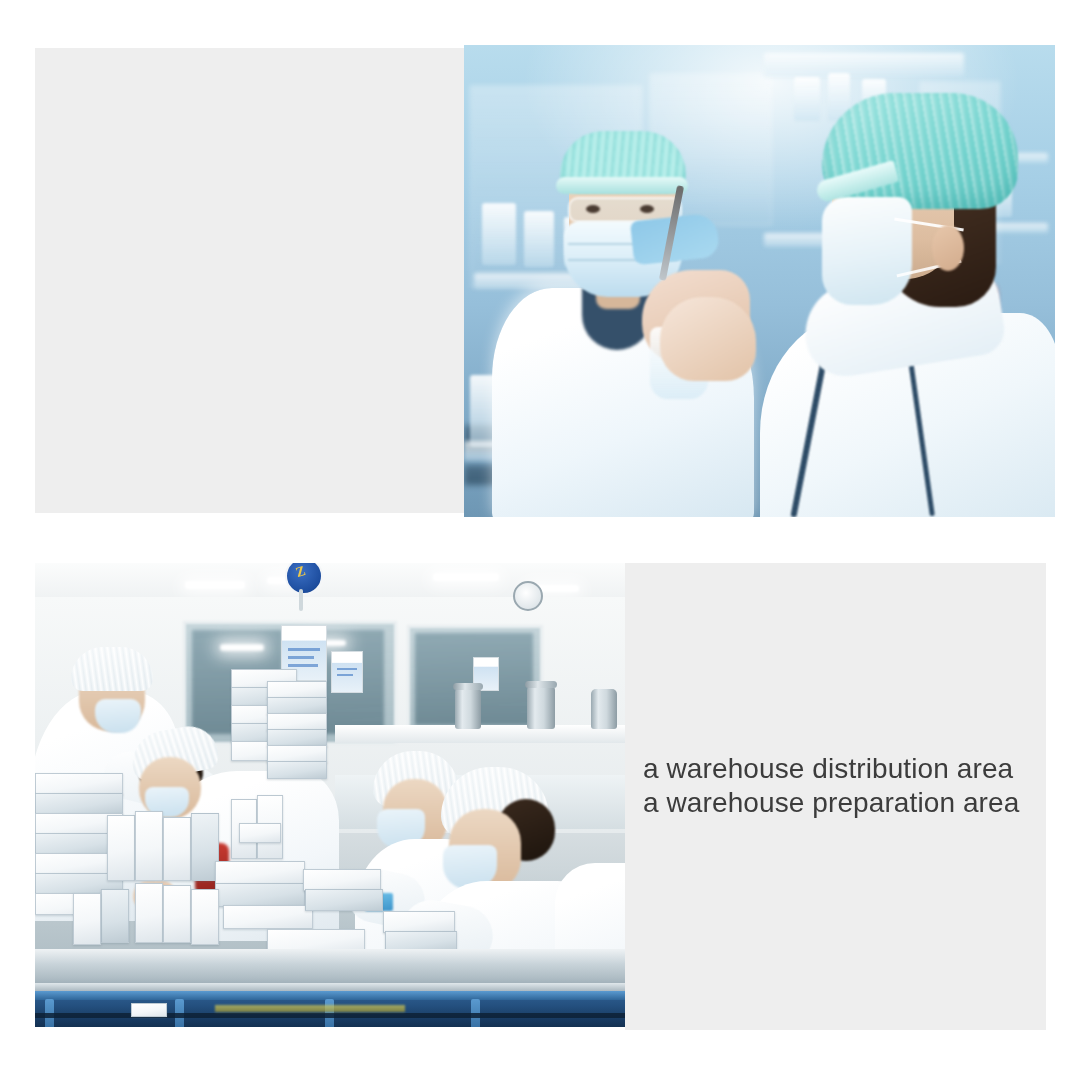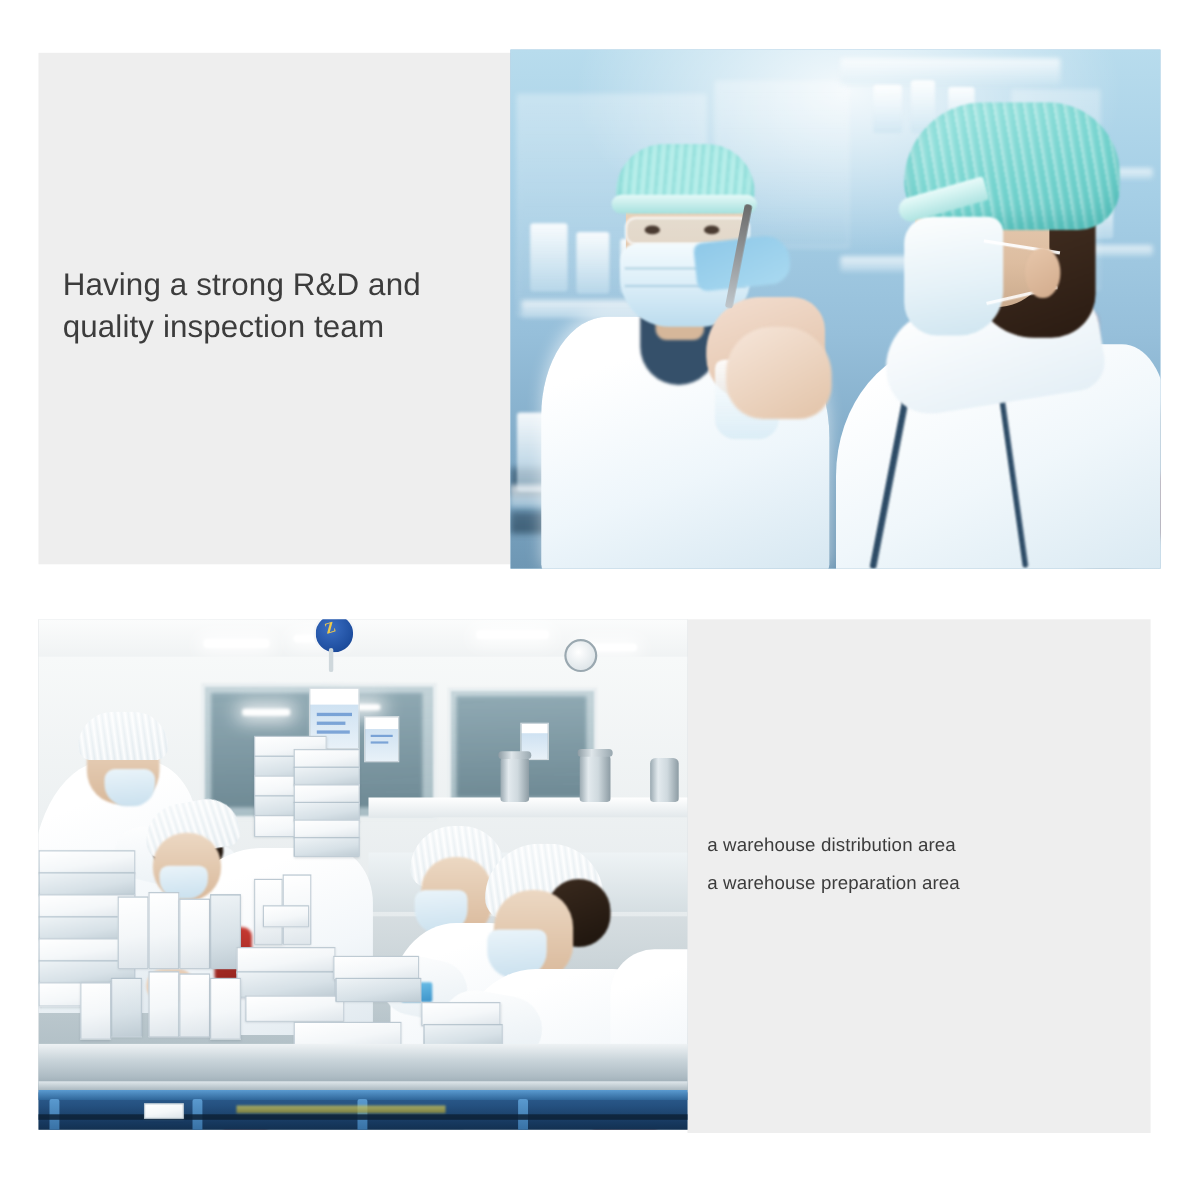--- a/index.html
+++ b/index.html
@@ -70,21 +70,21 @@
     width: 421px;
     height: 467px;
     background: #eeeeee;
   }
   .row2-caption {
     position: absolute;
     left: 643px;
     top: 752px;
     width: 410px;
     color: #3c3c3c;
-    font-size: 17px;
+    font-size: 28px;
     line-height: 34px;
     font-weight: 400;
     letter-spacing: 0.1px;
     white-space: pre-line;
   }
 
   
   .lab-bg {
     position: absolute;
     inset: 0;
@@ -534,22 +534,20 @@
     border-radius: 2px;
   }
 </style>
 </head>
 <body>
 
 <div class="canvas">
 
   <div class="row1-panel"></div>
 
-  <div class="row1-caption">Having a strong R&amp;D and
-quality inspection team</div>
 
   <div class="row1-photo">
     <div class="lab-bg"></div>
 
     <div class="lab-wallpanel" style="left:6px;  top:40px;  width:170px; height:200px;"></div>
     <div class="lab-wallpanel" style="left:186px; top:28px;  width:120px; height:150px;"></div>
     <div class="lab-wallpanel" style="left:456px; top:36px;  width:78px;  height:180px;"></div>
 
     <div class="lab-shelf" style="left:300px; top:8px;   width:200px; height:24px;"></div>
     <div class="lab-shelf" style="left:452px; top:108px; width:132px; height:10px;"></div>

